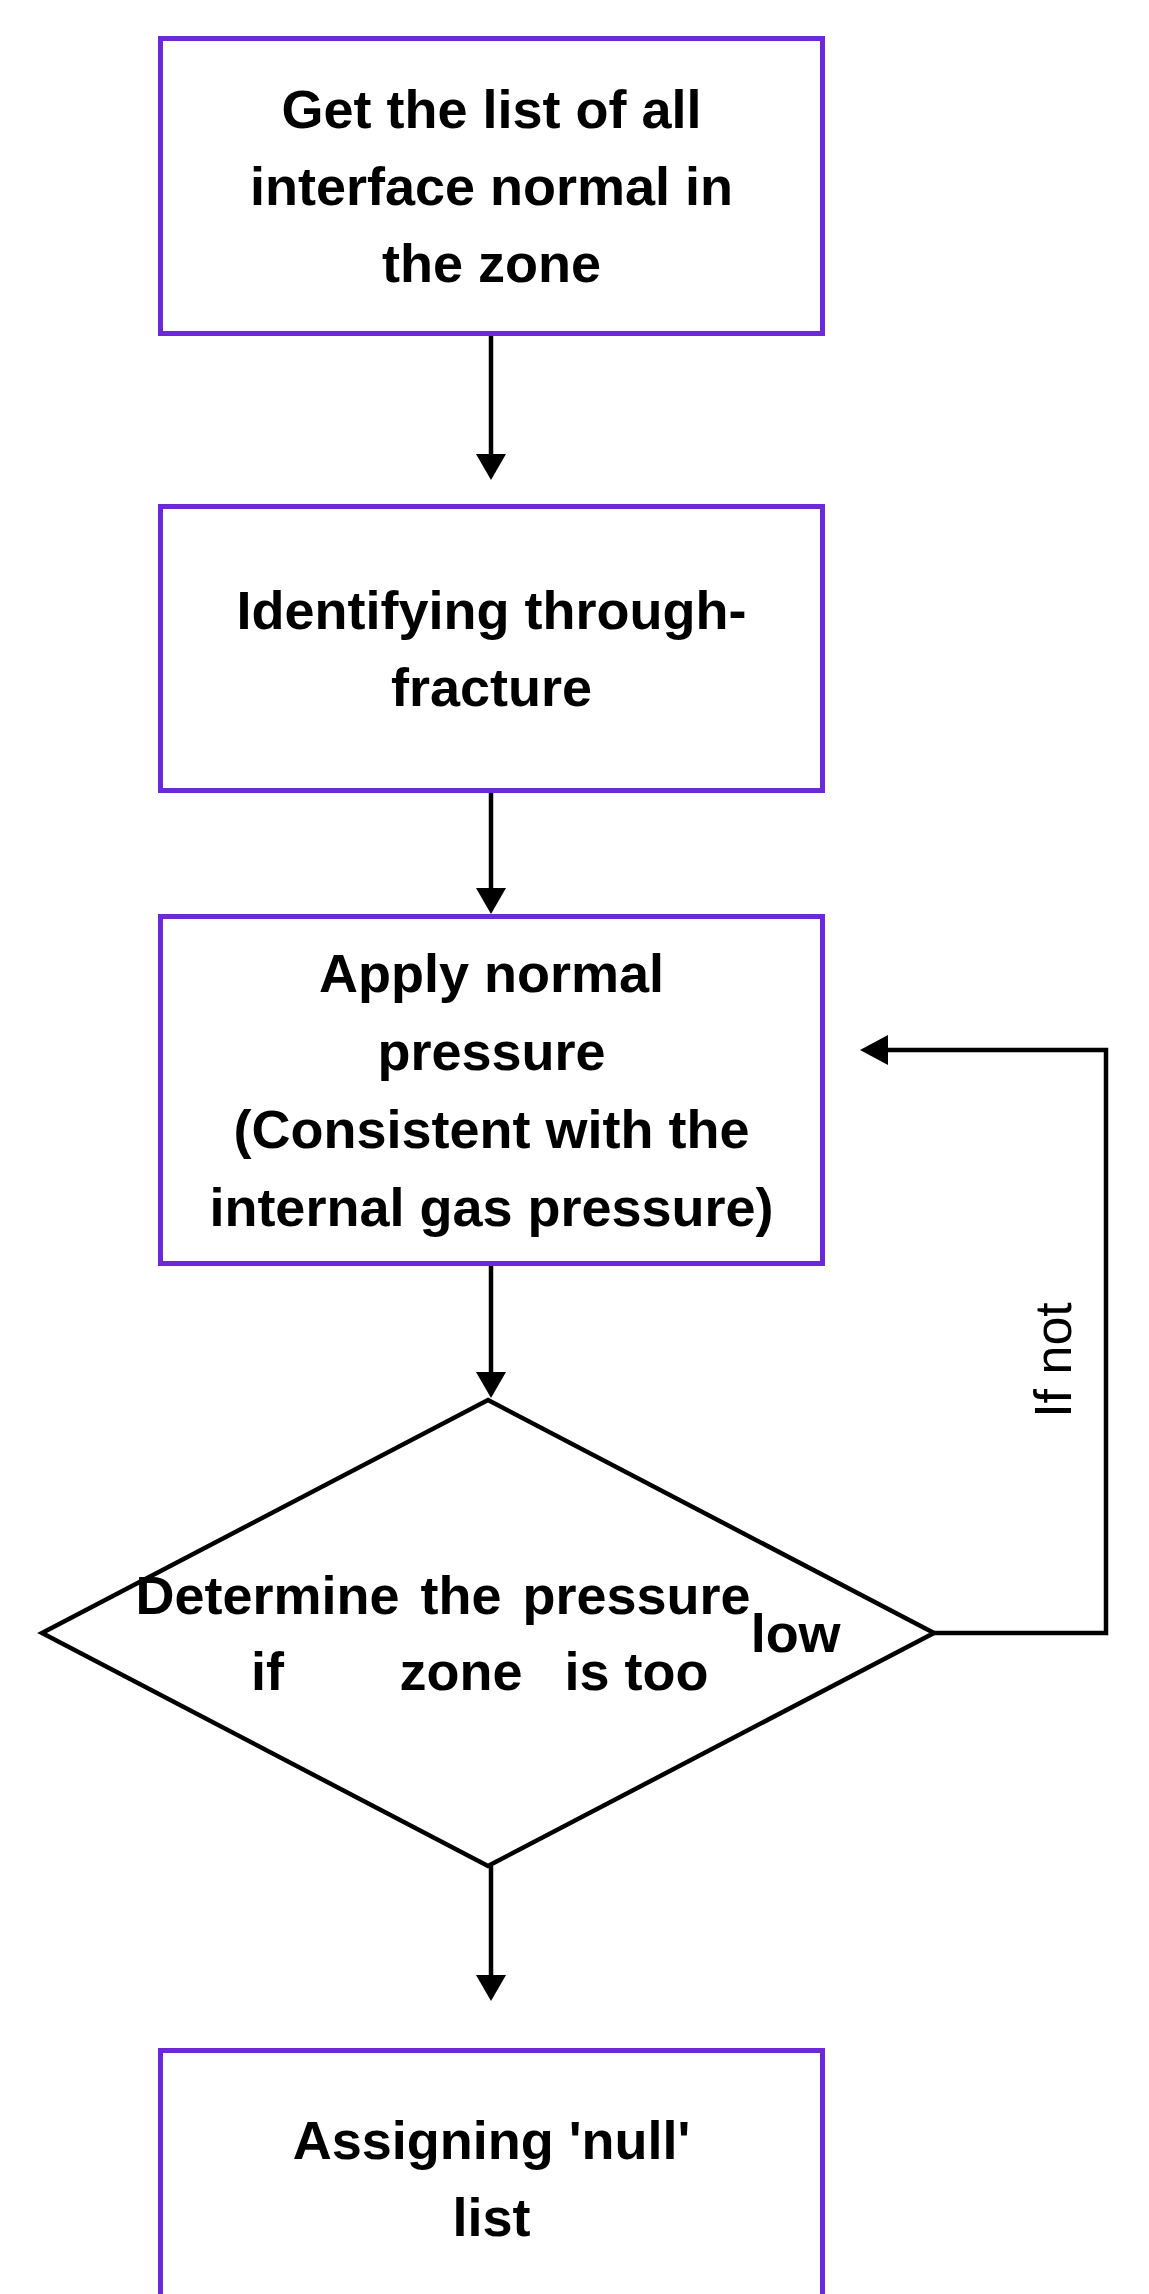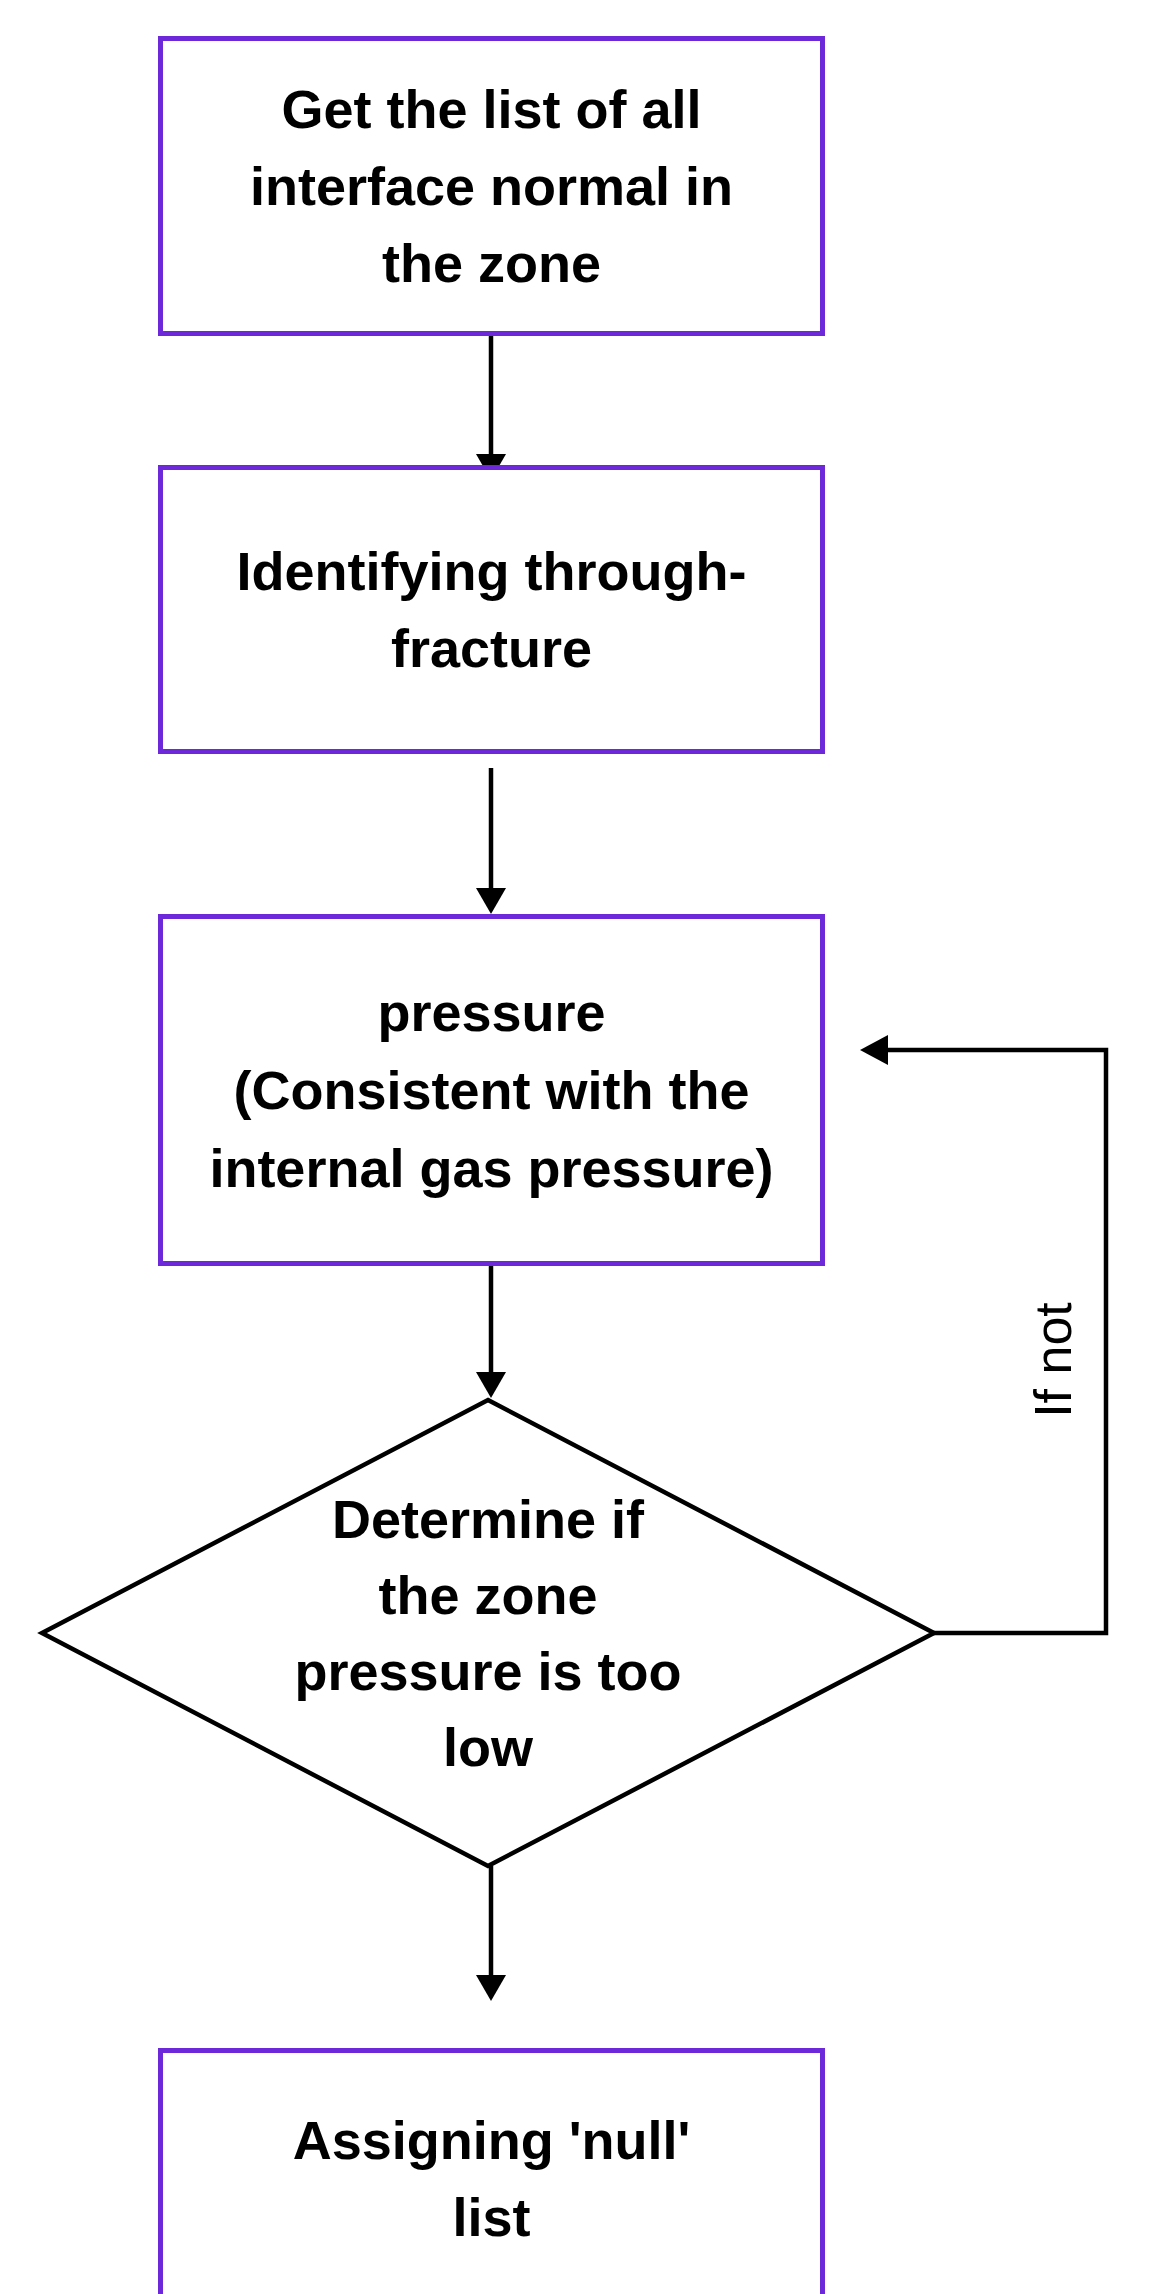--- a/index.html
+++ b/index.html
@@ -31,31 +31,31 @@
     display: flex;
     flex-direction: column;
     align-items: center;
     justify-content: center;
     text-align: center;
     font-weight: bold;
     font-size: 54px;
     line-height: 77px;
   }
   .node-get-list      { left: 158px; top: 36px;   width: 667px; height: 300px; }
-  .node-identify      { left: 158px; top: 465px;  width: 667px; height: 289px; }
+  .node-identify      { left: 158px; top: 504px;  width: 667px; height: 289px; }
   .node-pressure      { left: 158px; top: 914px;  width: 667px; height: 352px; line-height: 78px; }
   .node-assign-null   { left: 158px; top: 2000px; width: 667px; height: 261px; margin-top: 48px; }
   .diamond-text {
     position: absolute;
     left: 188px;
     top: 1478px;
     width: 600px;
     height: 310px;
     display: flex;
-    flex-direction: column;
+    flex-direction: row;
     align-items: center;
     justify-content: center;
     text-align: center;
     font-weight: bold;
     font-size: 54px;
     line-height: 76px;
   }
   .edge-label {
     position: absolute;
     left: 913px;
@@ -113,20 +113,21 @@
     <span class="line">interface normal in</span>
     <span class="line">the zone</span>
   </div>
 
   <div class="node node-identify">
     <span class="line">Identifying through-</span>
     <span class="line">fracture</span>
   </div>
 
   <div class="node node-pressure">
+    <span class="line">Apply normal</span>
     <span class="line">pressure</span>
     <span class="line">(Consistent with the</span>
     <span class="line">internal gas pressure)</span>
   </div>
 
   <div class="diamond-text">
     <span class="line">Determine if</span>
     <span class="line">the zone</span>
     <span class="line">pressure is too</span>
     <span class="line">low</span>

